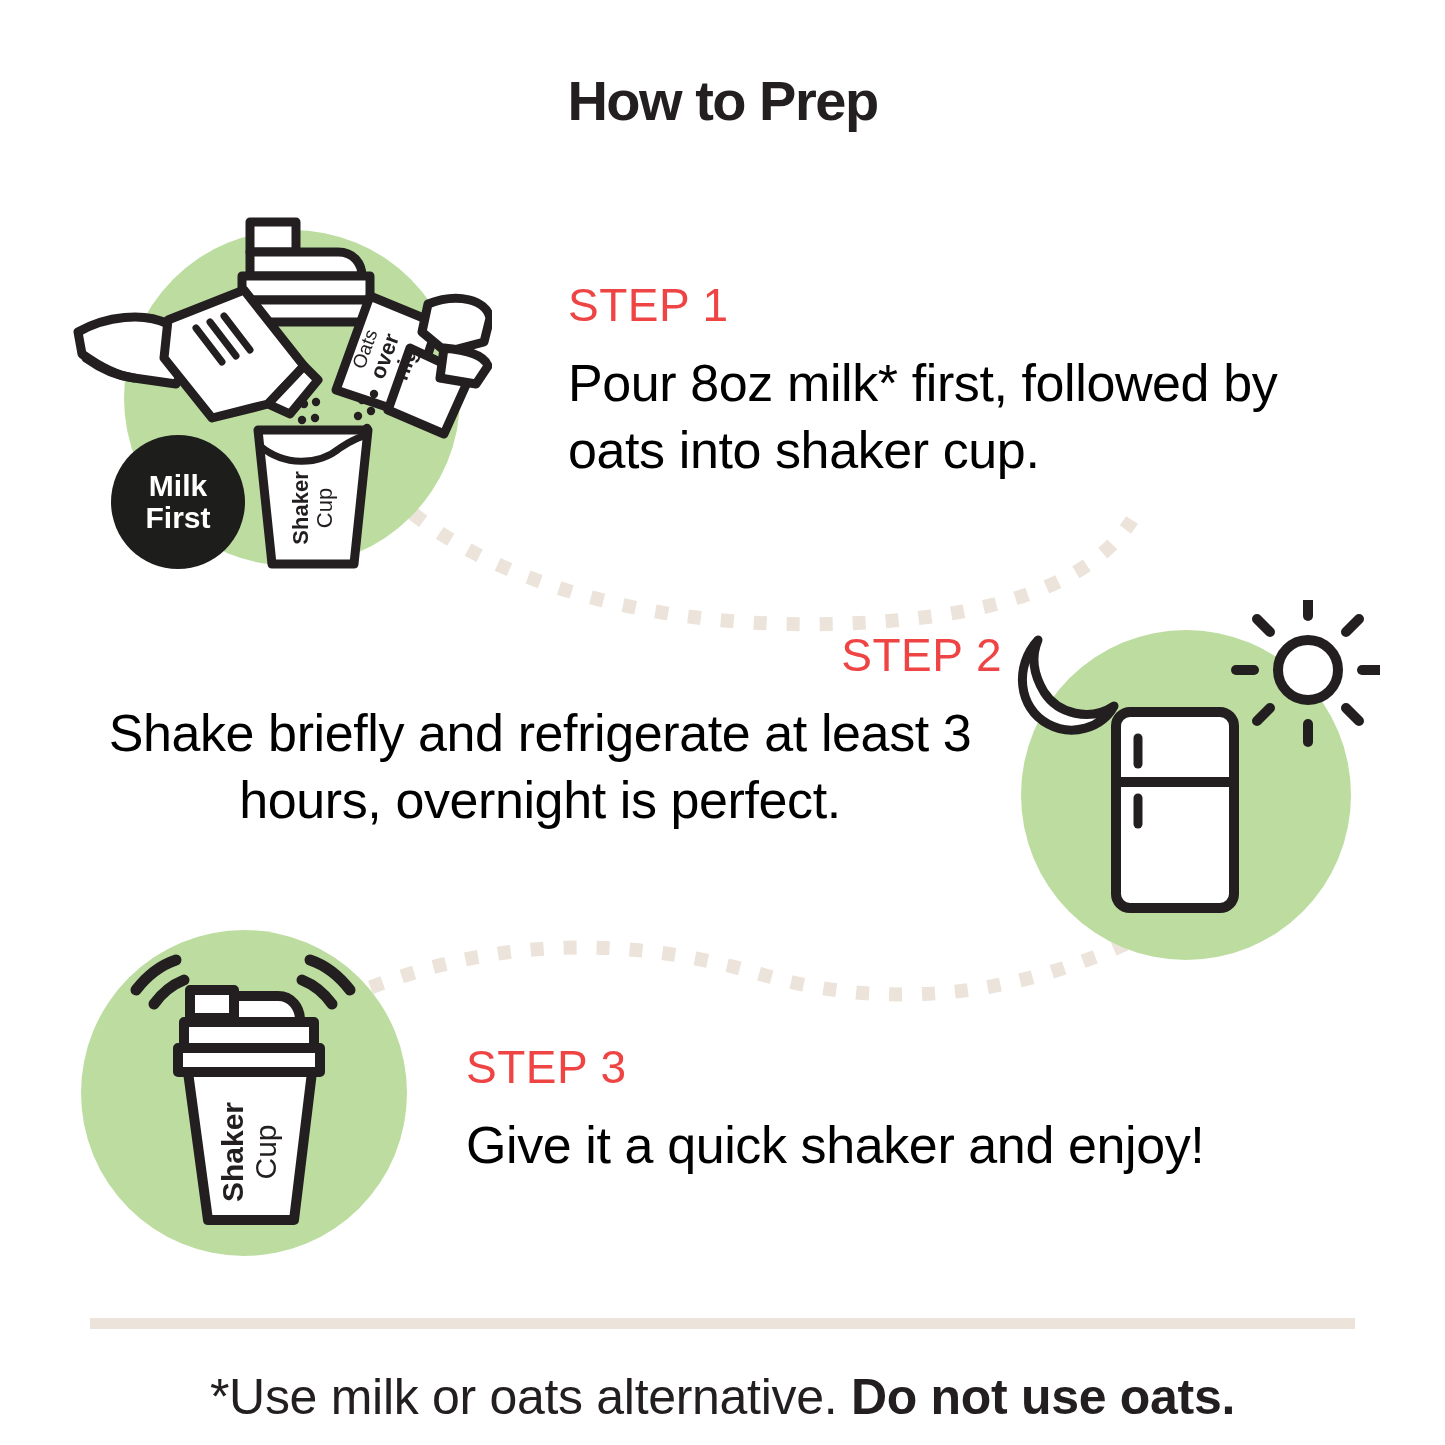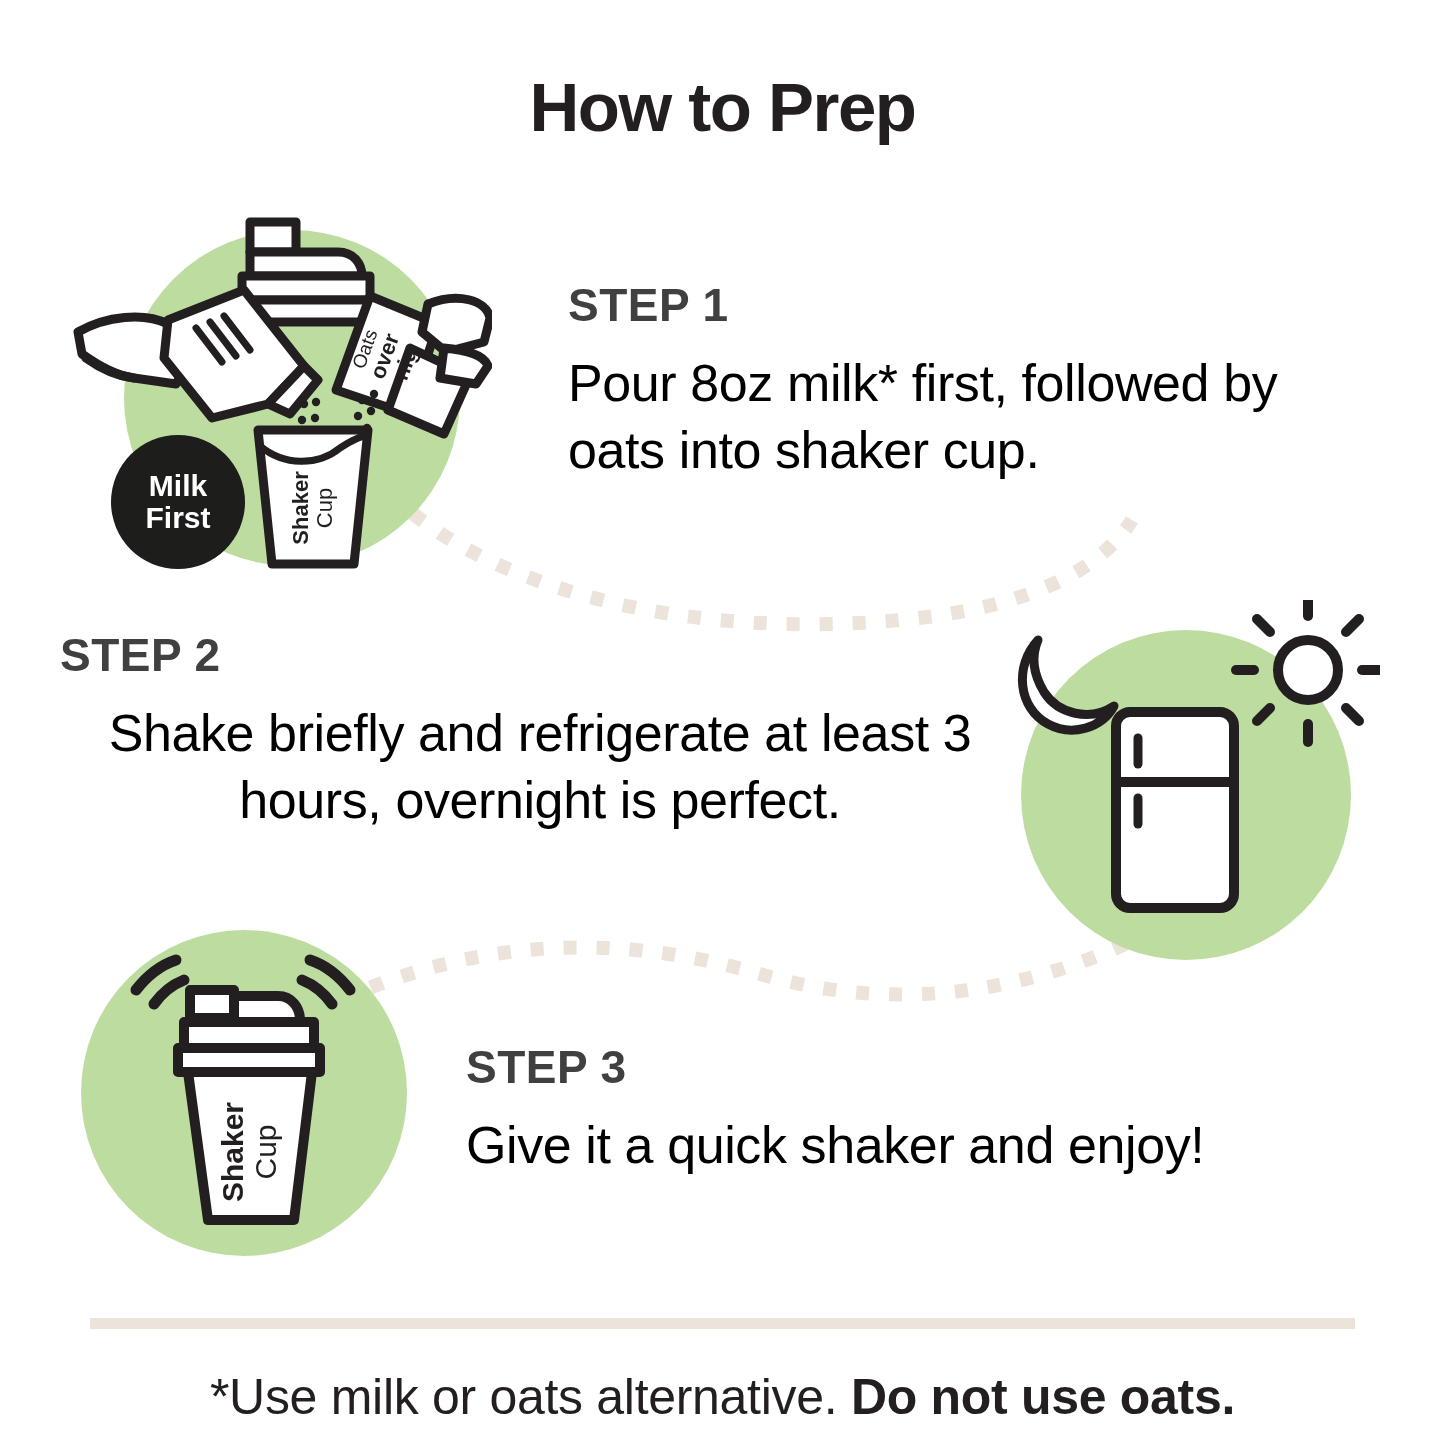--- a/index.html
+++ b/index.html
@@ -18,21 +18,21 @@
     overflow: hidden;
   }
 
   
   #title {
     position: absolute;
     top: 68px;
     left: 0;
     width: 1445px;
     text-align: center;
-    font-size: 69px;
+    font-size: 56px;
     font-weight: 800;
     letter-spacing: -1.5px;
     color: #231f20;
     font-family: "Liberation Sans", sans-serif;
   }
 
   
   .connector-svg {
     position: absolute;
     pointer-events: none;
@@ -42,42 +42,42 @@
 
   
   .step-art {
     position: absolute;
   }
   .step-text {
     position: absolute;
   }
   .step-label {
     font-size: 46px;
-    font-weight: 700;
-    color: #404040;
+    font-weight: 400;
+    color: #ef4444;
     letter-spacing: 0.5px;
     line-height: 1;
     margin-bottom: 22px;
   }
   .step-body {
     font-size: 52px;
     font-weight: 400;
     color: #000000;
     line-height: 1.28;
     letter-spacing: -0.4px;
   }
 
   
   #step1-art { left: 72px; top: 208px; width: 420px; height: 380px; }
   #step1-text { left: 568px; top: 282px; width: 790px; text-align: left; }
 
   
   #step2-art { left: 990px; top: 600px; width: 390px; height: 370px; }
   #step2-text { left: 60px; top: 632px; width: 960px; text-align: center; }
-  #step2-text .step-label { text-align: left; padding-right: 18px; }
+  #step2-text .step-label { text-align: right; padding-right: 18px; }
 
   
   #step3-art { left: 62px; top: 930px; width: 390px; height: 330px; }
   #step3-text { left: 466px; top: 1044px; width: 880px; text-align: left; }
 
   
   #divider {
     position: absolute;
     left: 90px;
     top: 1318px;

